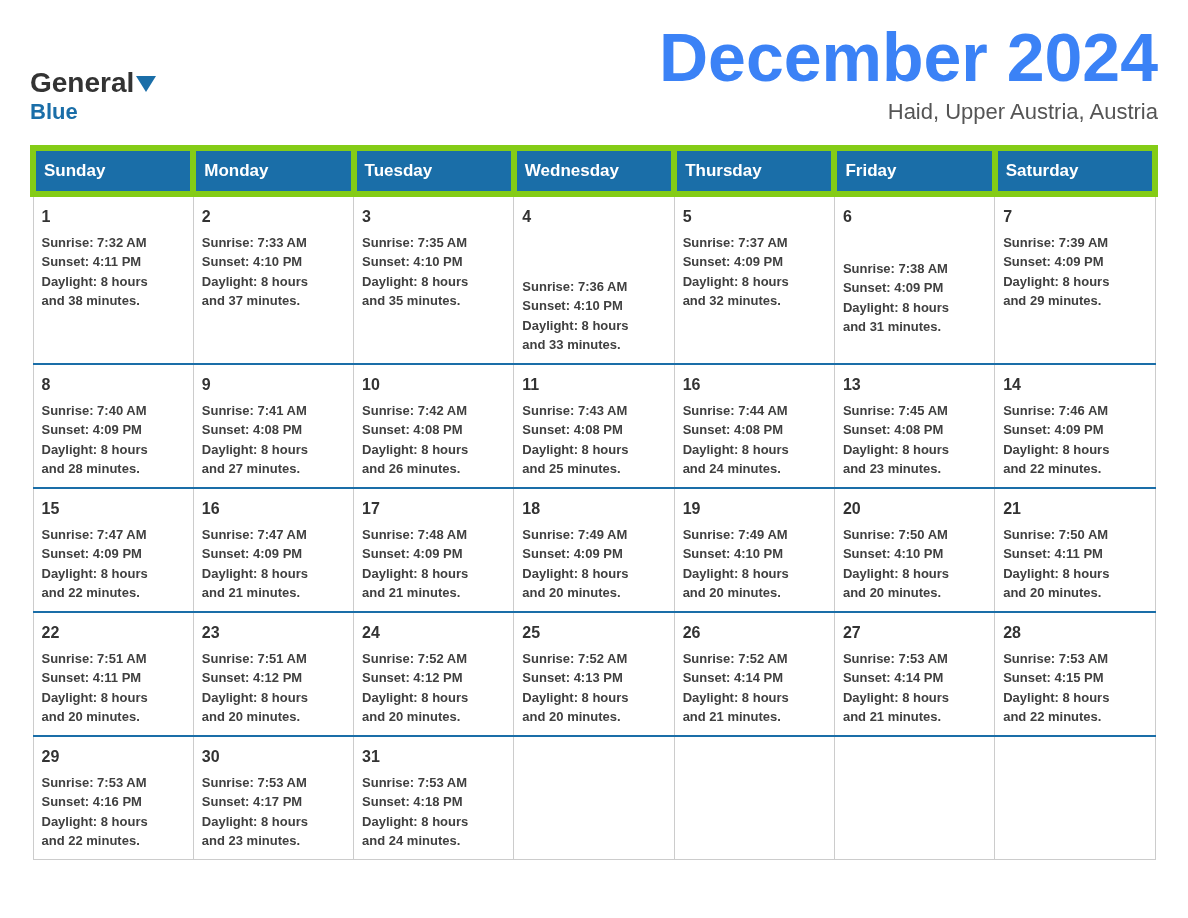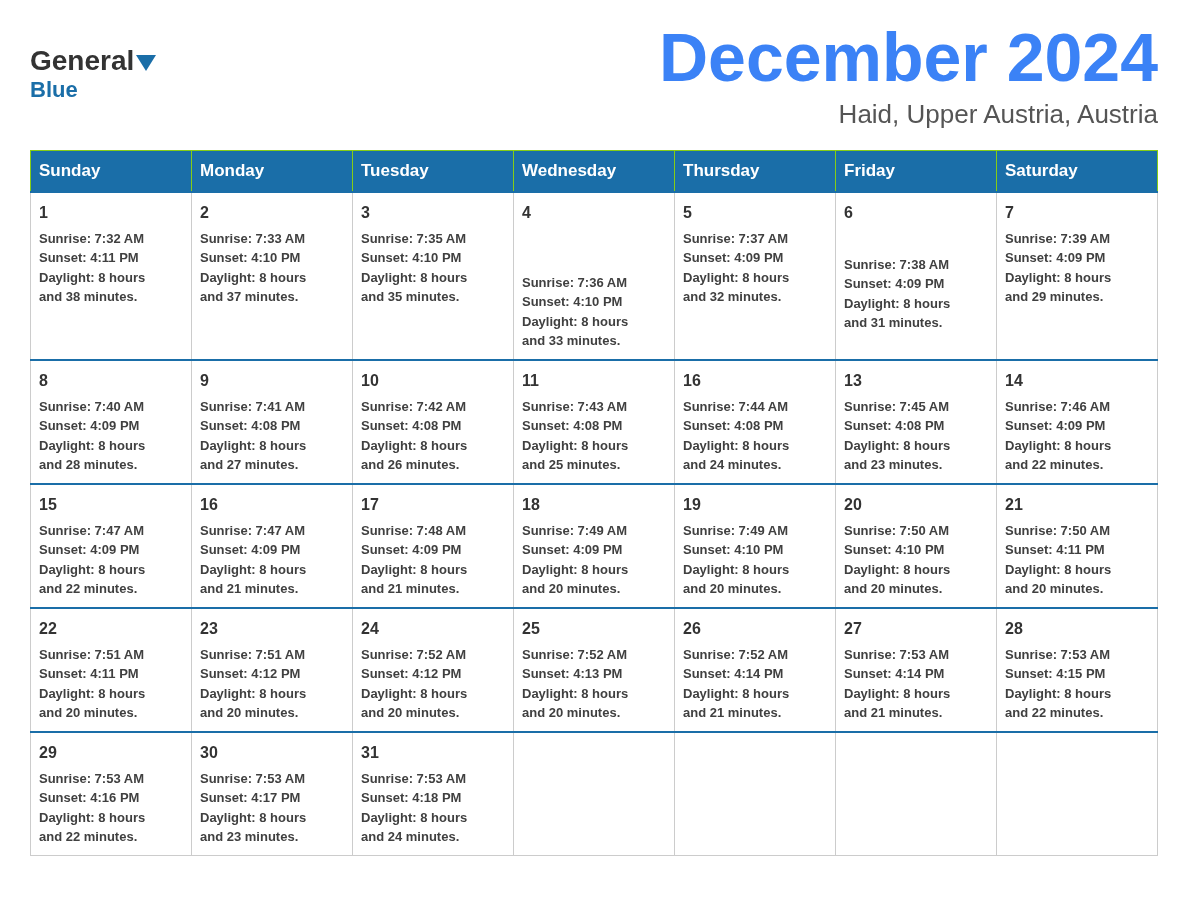--- a/index.html
+++ b/index.html
@@ -6,21 +6,21 @@
     body {
       font-family: Arial, sans-serif;
       background: #fff;
       width: 1188px;
       min-height: 918px;
       padding: 20px 30px;
     }
     .header {
       display: flex;
       justify-content: space-between;
-      align-items: center;
+      align-items: flex-end;
       margin-bottom: 20px;
     }
     .logo {
       display: flex;
       flex-direction: column;
       align-items: flex-start;
     }
     .logo-text {
       font-size: 28px;
       font-weight: bold;
@@ -47,37 +47,37 @@
     .title-area {
       text-align: right;
     }
     .month-title {
       font-size: 68px;
       font-weight: bold;
       color: #3b82f6;
       line-height: 1.1;
     }
     .location-title {
-      font-size: 26px;
+      font-size: 22px;
       color: #555;
       margin-top: 4px;
     }
     table {
       width: 100%;
       border-collapse: collapse;
       table-layout: fixed;
     }
     thead tr th {
       background-color: #1a6ea8;
       color: #fff;
       font-size: 17px;
       font-weight: bold;
       padding: 10px 8px;
       text-align: left;
-      border: 1px solid #84cc16;
+      border: 6px solid #84cc16;
     }
     tbody tr td {
       vertical-align: top;
       padding: 8px;
       border: 1px solid #ccc;
       border-top: 2px solid #1a6ea8;
       font-size: 13px;
       color: #333;
       line-height: 1.5;
       min-height: 110px;

